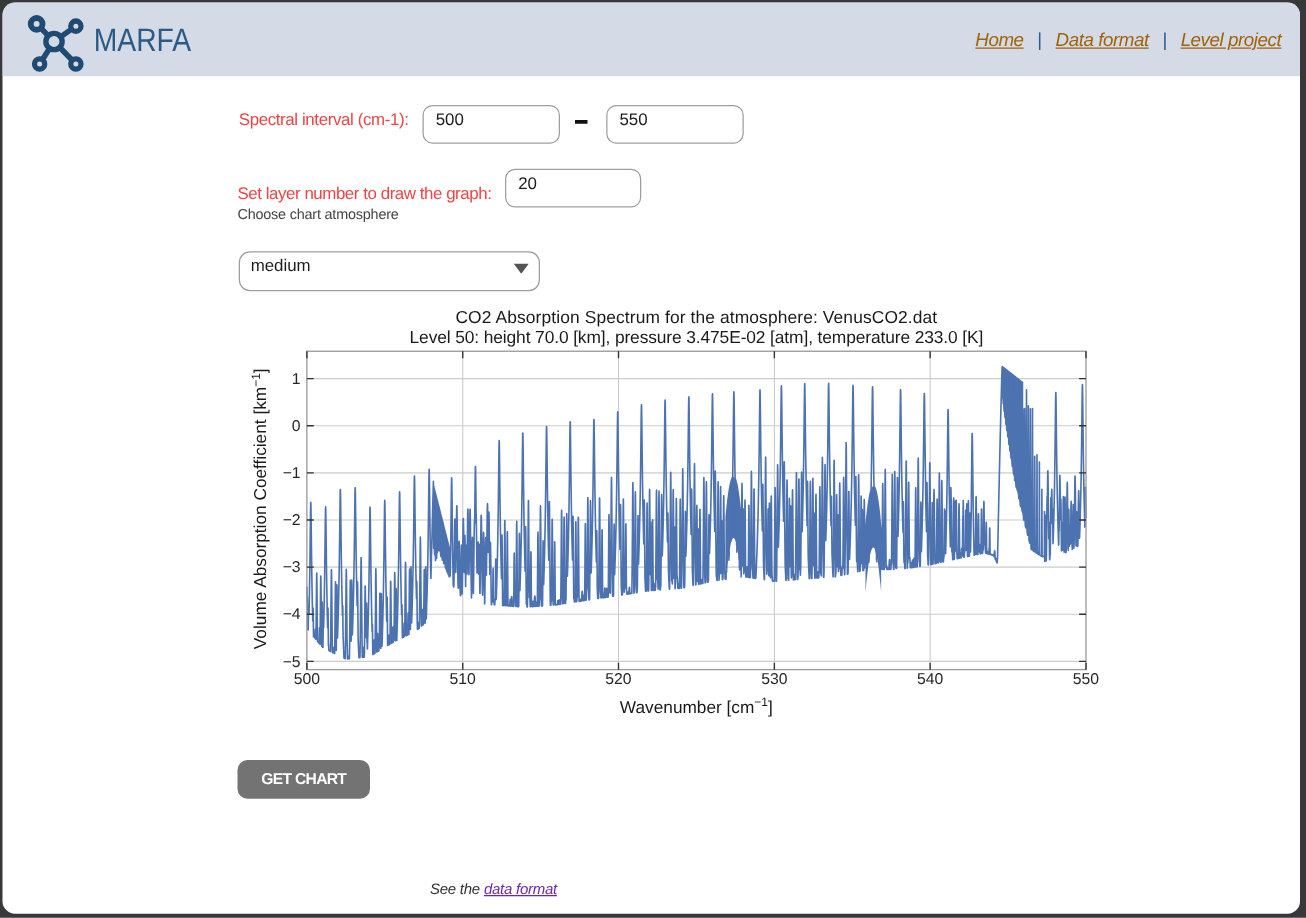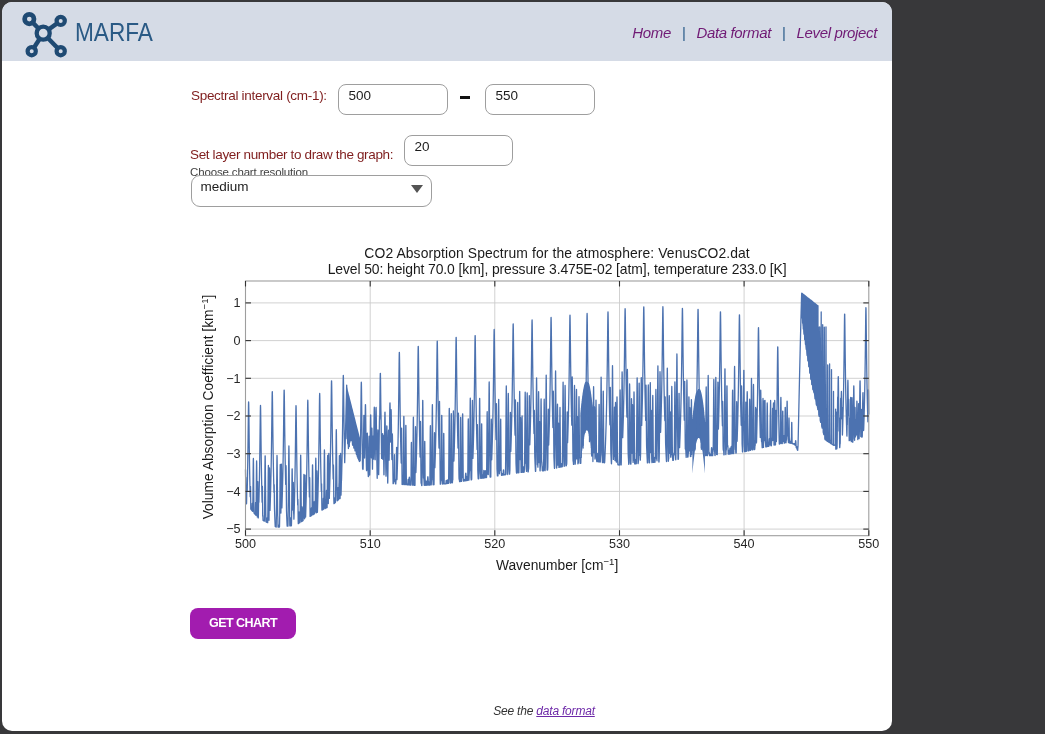--- a/index.html
+++ b/index.html
@@ -1,24 +1,24 @@
 <!DOCTYPE html>
 <html><head><meta charset="utf-8">
 <style>
 *{margin:0;padding:0;box-sizing:border-box}
 html,body{width:1045px;height:734px;background:#38383a;font-family:"Liberation Sans",sans-serif}
-#card{position:absolute;left:2px;top:2px;width:890px;height:729px;background:#fff;border-radius:10px;overflow:hidden}
+#card{position:absolute;left:2px;top:2px;width:1038px;height:729px;background:#fff;border-radius:10px;overflow:hidden}
 #hdr{position:absolute;left:0;top:0;width:100%;height:59px;background:#d5dbe6}
 #brand{position:absolute;left:73px;top:17px;font-size:26px;color:#2a5a85;transform:scaleX(0.87);transform-origin:left top;line-height:1}
 #nav{position:absolute;right:15px;top:22px;font-size:15px;font-style:italic;color:#2b5c8a;letter-spacing:-0.35px}
-#nav a{color:#701a75;}
+#nav a{color:#a16207;text-decoration:underline}
 #nav span.sep{font-style:normal;padding:0 11px;color:#2b5c8a}
-.lbl{position:absolute;font-size:13.5px;color:#7f1d1d}
+.lbl{position:absolute;font-size:13.5px;color:#ef4444}
 .inp{position:absolute;border:1px solid #9e9e9e;border-radius:8px;font-size:13.5px;color:#1c1c1c;display:flex;align-items:center;padding-left:9.5px;padding-bottom:8px;background:#fff}
-.btn{position:absolute;background:#a21caf;border-radius:8px;color:#fff;font-size:12.5px;font-weight:bold;letter-spacing:-0.55px;display:flex;align-items:center;justify-content:center;padding-bottom:2px}
+.btn{position:absolute;background:#737373;border-radius:8px;color:#fff;font-size:12.5px;font-weight:bold;letter-spacing:-0.55px;display:flex;align-items:center;justify-content:center;padding-bottom:2px}
 </style></head>
 <body>
 <div id="card">
 <div id="hdr">
       <svg width="52" height="52" viewBox="0 0 52 52" style="position:absolute;left:14px;top:4px" xmlns="http://www.w3.org/2000/svg">
 <g stroke="#1f4a73" stroke-width="4.4" fill="none">
 <line x1="27.2" y1="27.2" x2="13.3" y2="13.1"></line>
 <line x1="27.2" y1="27.2" x2="44.7" y2="14.9"></line>
 <line x1="27.2" y1="27.2" x2="15.7" y2="45.2"></line>
 <line x1="27.2" y1="27.2" x2="44.7" y2="45.2"></line>
@@ -36,22 +36,22 @@
 </div>
 
 <div class="lbl" style="left:189px;top:86px;letter-spacing:-0.3px">Spectral interval (cm-1):</div>
 <div class="inp" style="left:336px;top:82px;width:110px;height:31px">500</div>
 <div style="position:absolute;left:458px;top:94px;width:9.5px;height:2.5px;background:#111"></div>
 <div class="inp" style="left:483px;top:82px;width:110px;height:31px">550</div>
 
 <div class="lbl" style="left:188px;top:145px;letter-spacing:-0.35px">Set layer number to draw the graph:</div>
 <div class="inp" style="left:402px;top:133px;width:109px;height:31px">20</div>
 
-<div class="lbl" style="left:188px;top:164px;font-size:11.5px;color:#424242;letter-spacing:-0.15px">Choose chart resolution</div>
-<div class="inp" style="left:189px;top:173px;width:241px;height:32px;border-radius:9px">
+<div class="lbl" style="left:188px;top:164px;font-size:11.5px;color:#424242;letter-spacing:-0.15px">Choose chart atmosphere</div>
+<div class="inp" style="left:189px;top:199px;width:241px;height:32px;border-radius:9px">
       <span style="position:relative;top:-1px;left:-1px">medium</span>
 <div style="position:absolute;right:8px;top:9px;width:0;height:0;border-left:6.5px solid transparent;border-right:6.5px solid transparent;border-top:8px solid #545454"></div>
 </div>
 
 <svg width="695" height="342" viewBox="0 0 695 342" style="position:absolute;left:195px;top:238px" xmlns="http://www.w3.org/2000/svg">
 <g stroke="#cccccc" stroke-width="0.9">
         <line x1="173.2" y1="41.0" x2="173.2" y2="295.70000000000005"></line>
         <line x1="297.8" y1="41.0" x2="297.8" y2="295.70000000000005"></line>
         <line x1="422.5" y1="41.0" x2="422.5" y2="295.70000000000005"></line>
         <line x1="547.1" y1="41.0" x2="547.1" y2="295.70000000000005"></line>
@@ -114,13 +114,13 @@
       </g>
 <g font-family="'Liberation Sans',sans-serif" fill="#1a1a1a">
 <text x="360.1" y="18.0" font-size="13.9" letter-spacing="0.1" text-anchor="middle">CO2 Absorption Spectrum for the atmosphere: VenusCO2.dat</text>
 <text x="360.1" y="34.0" font-size="13.9" letter-spacing="-0.09" text-anchor="middle">Level 50: height 70.0 [km], pressure 3.475E-02 [atm], temperature 233.0 [K]</text>
 <text x="360.1" y="330" font-size="13.8" text-anchor="middle">Wavenumber [cm<tspan font-size="9.6" dy="-5">−1</tspan><tspan dy="5">]</tspan></text>
 <text x="16" y="167" font-size="13.8" text-anchor="middle" transform="rotate(-90 16 167)">Volume Absorption Coefficient [km<tspan font-size="9.6" dy="-5">−1</tspan><tspan dy="5">]</tspan></text>
 </g>
 </svg>
 
 <div class="btn" style="left:188px;top:606px;width:106px;height:31px">GET CHART</div>
-<div style="position:absolute;left:342px;top:702px;width:400px;text-align:center;font-size:12px;letter-spacing:-0.2px;font-style:italic;color:#333">See the <a style="color:#6d28a8;text-decoration:underline">data format</a></div>
+<div style="position:absolute;left:342px;top:702px;width:400px;text-align:left;font-size:12px;letter-spacing:-0.2px;font-style:italic;color:#333">See the <a style="color:#6d28a8;text-decoration:underline">data format</a></div>
 </div>
 </body></html>

